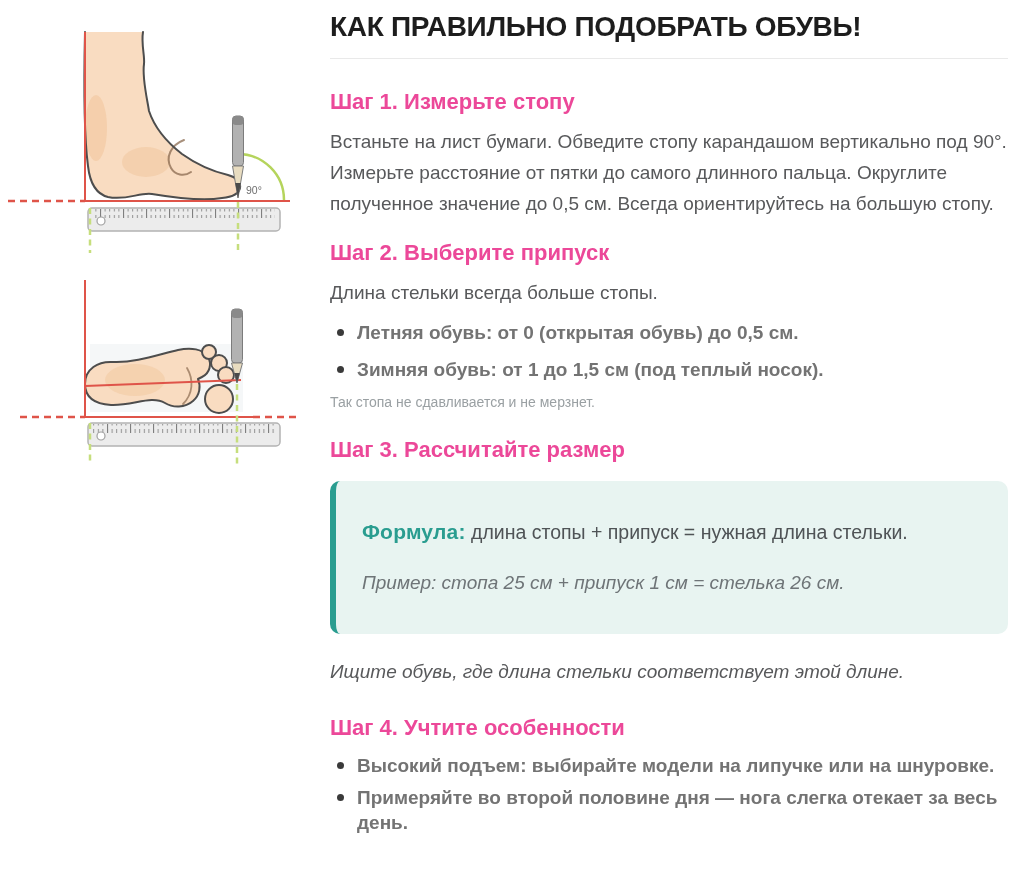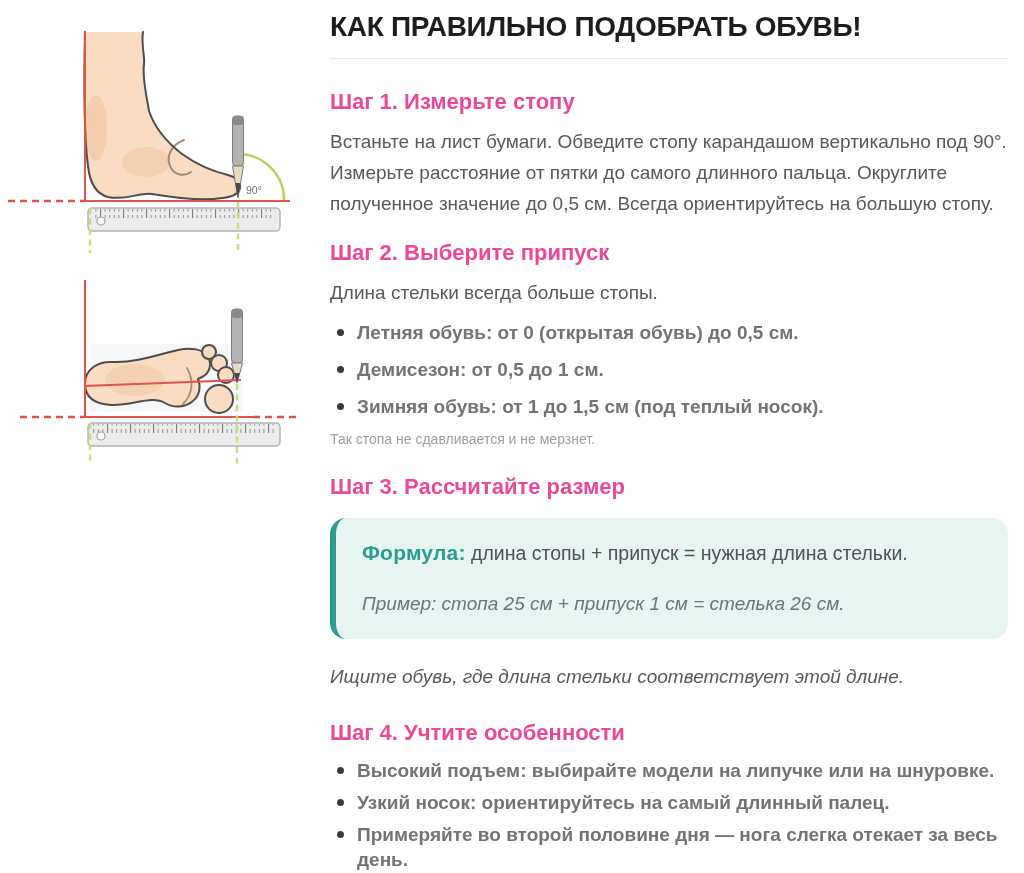--- a/index.html
+++ b/index.html
@@ -22,21 +22,21 @@
   ul.bullets{list-style:none;margin:12px 0 0;padding:0;}
   ul.bullets li{display:flex;align-items:flex-start;font-size:19px;line-height:26px;
                 font-weight:700;color:#737373;}
   ul.bullets li + li{margin-top:11px;}
   .s4 ul.bullets li{line-height:25px;}
   .s4 ul.bullets li + li{margin-top:7px;}
   .dot{flex:0 0 auto;width:7px;height:7px;border-radius:50%;background:#3a3a3a;
        margin:9px 13px 0 7px;}
   .footnote{font-size:14px;line-height:18px;color:#9aa0a3;margin:10px 0 0;font-weight:400;}
   .formula-box{margin-top:18px;background:#e8f4f1;border-left:6px solid #2a9d90;
-               border-radius:16px;padding:20px 26px;}
+               border-radius:10px;padding:36px 26px;}
   .formula-line{font-size:19.5px;line-height:30px;color:#4f5356;margin:0;}
   .formula-label{color:#2a9d90;font-weight:800;letter-spacing:.2px;font-size:21px;}
   .formula-example{font-size:19px;line-height:30px;color:#6e7477;font-style:italic;
                    margin:21px 0 0;}
   .after-text{margin-top:22px;font-style:italic;}
 </style>
 </head>
 <body>
 
 <div class="page">
@@ -144,24 +144,20 @@
     <section class="s2">
       <h2 class="step-heading">Шаг 2. Выберите припуск</h2>
       <p class="body-text intro">Длина стельки всегда больше стопы.</p>
       <ul class="bullets">
         <li>
           <span class="dot"></span>
           <span>Летняя обувь: от 0 (открытая обувь) до 0,5 см.</span>
         </li>
         <li>
           <span class="dot"></span>
-          <span>Демисезон: от 0,5 до 1 см.</span>
-        </li>
-        <li>
-          <span class="dot"></span>
           <span>Зимняя обувь: от 1 до 1,5 см (под теплый носок).</span>
         </li>
       </ul>
       <p class="footnote">Так стопа не сдавливается и не мерзнет.</p>
     </section>
 
     <section class="s3">
       <h2 class="step-heading">Шаг 3. Рассчитайте размер</h2>
       <div class="formula-box">
         <p class="formula-line"><span class="formula-label">Формула:</span> <span>длина стопы + припуск = нужная длина стельки.</span></p>
@@ -172,22 +168,18 @@
 
     <section class="s4">
       <h2 class="step-heading">Шаг 4. Учтите особенности</h2>
       <ul class="bullets">
         <li>
           <span class="dot"></span>
           <span>Высокий подъем: выбирайте модели на липучке или на шнуровке.</span>
         </li>
         <li>
           <span class="dot"></span>
-          <span>Узкий носок: ориентируйтесь на самый длинный палец.</span>
-        </li>
-        <li>
-          <span class="dot"></span>
           <span>Примеряйте во второй половине дня — нога слегка отекает за весь день.</span>
         </li>
       </ul>
     </section>
   </div>
 </div>
 
 </body></html>

